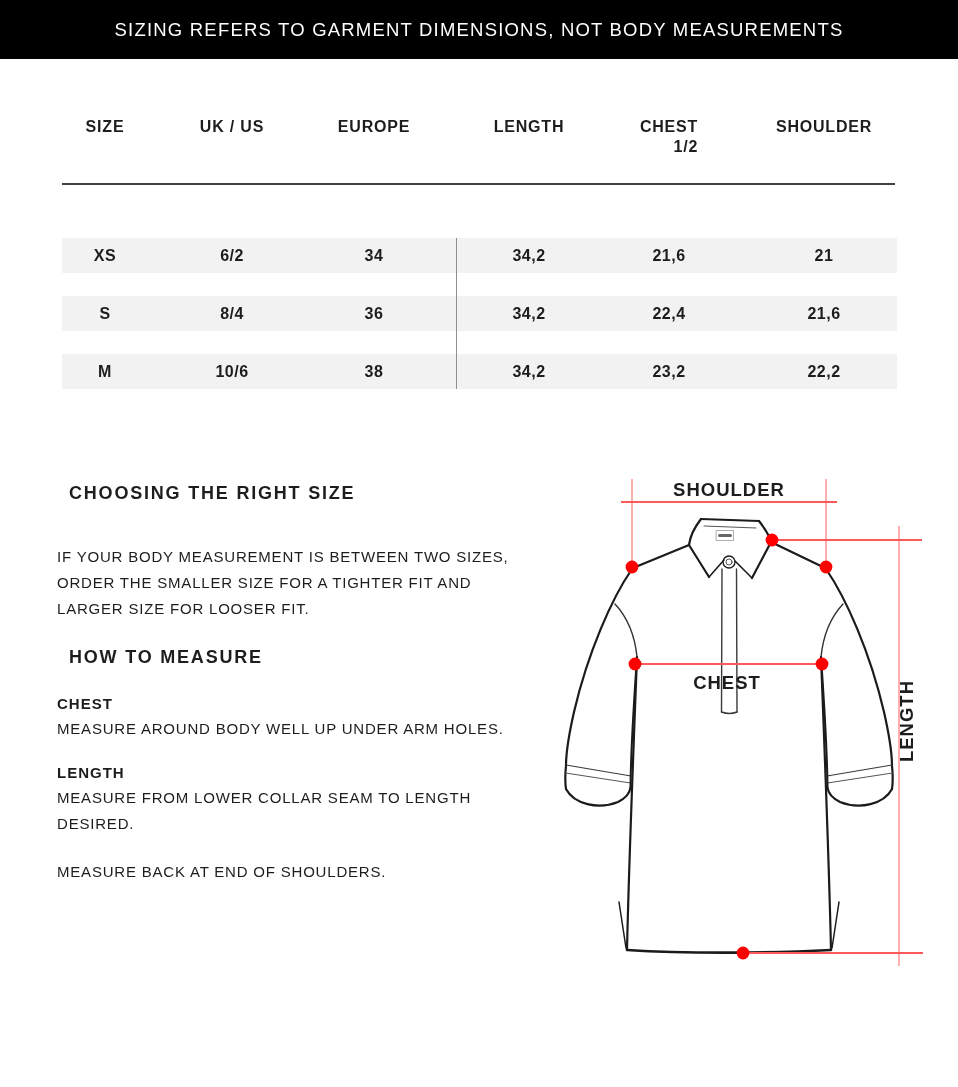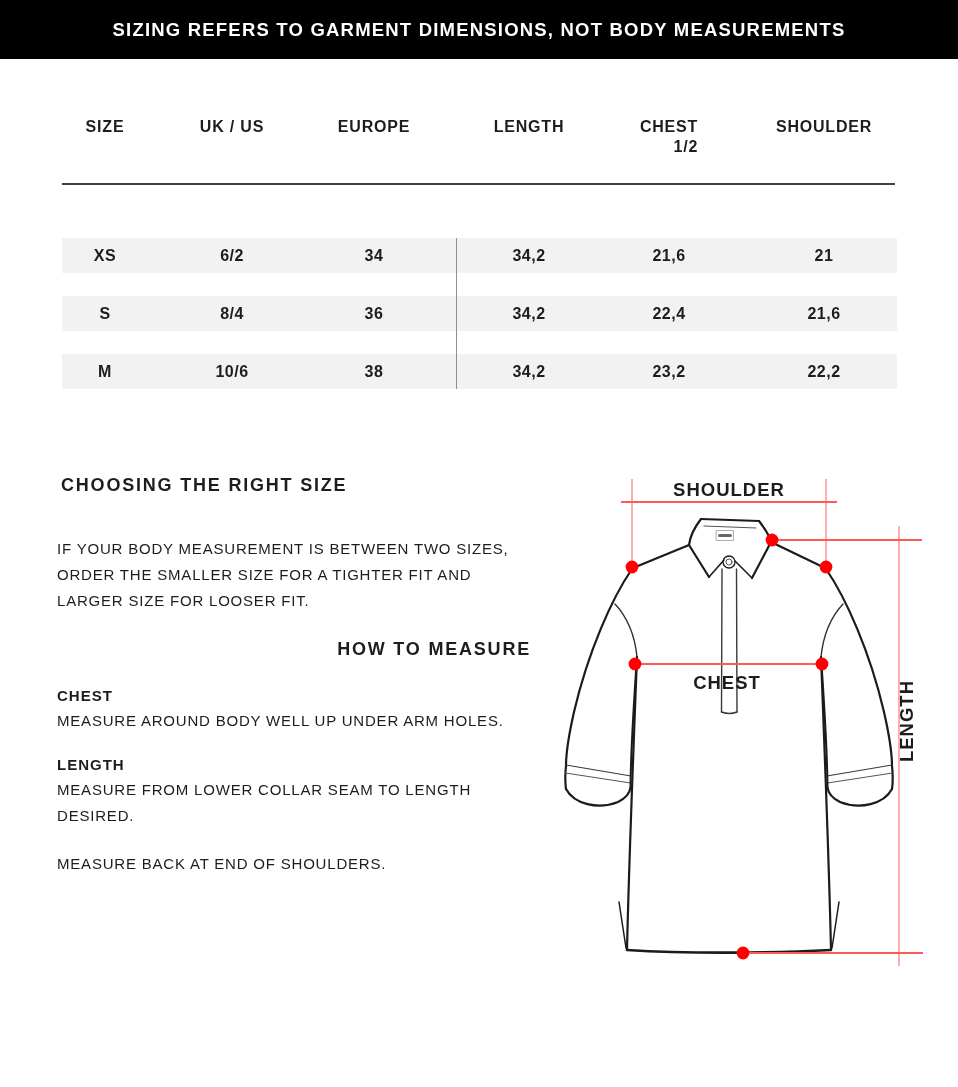--- a/index.html
+++ b/index.html
@@ -16,21 +16,21 @@
   
   .banner {
     position: absolute; left: 0; top: 0;
     width: 958px; height: 59px;
     background: #000000;
     display: flex; align-items: center; justify-content: center;
   }
   .banner-text {
     color: #ffffff;
     font-size: 18.5px;
-    font-weight: bold;
+    font-weight: normal;
     letter-spacing: 1.2px;
     white-space: nowrap;
   }
 
   
   .size-table {
     position: absolute; left: 62px; top: 110px;
     width: 835px; height: 280px;
   }
   .col-label {
@@ -72,38 +72,38 @@
   .vdivider {
     position: absolute; left: 394px; top: 128px;
     width: 1px; height: 151px;
     background: #8f8f8f;
   }
 
   
   .sec-heading {
     font-size: 18px; font-weight: bold;
     letter-spacing: 1.8px;
-    margin: 4px;
+    margin: 12px;
     white-space: nowrap;
   }
   .choosing {
     position: absolute; left: 57px; top: 471px;
     width: 478px;
   }
   .choosing p {
     margin: 40px 0 0;
     font-size: 15px;
     letter-spacing: 0.8px;
     line-height: 26px;
   }
   .howto {
     position: absolute; left: 57px; top: 635px;
     width: 478px;
   }
-  .howto .sec-heading { margin-bottom: 27px; text-align: right; }
+  .howto .sec-heading { margin-bottom: 27px; }
   .measure-item h3 {
     font-size: 15px; font-weight: bold;
     letter-spacing: 1px;
     margin: 0;
   }
   .measure-item p {
     margin: 4px 0 0;
     font-size: 15px;
     letter-spacing: 0.8px;
     line-height: 26px;

